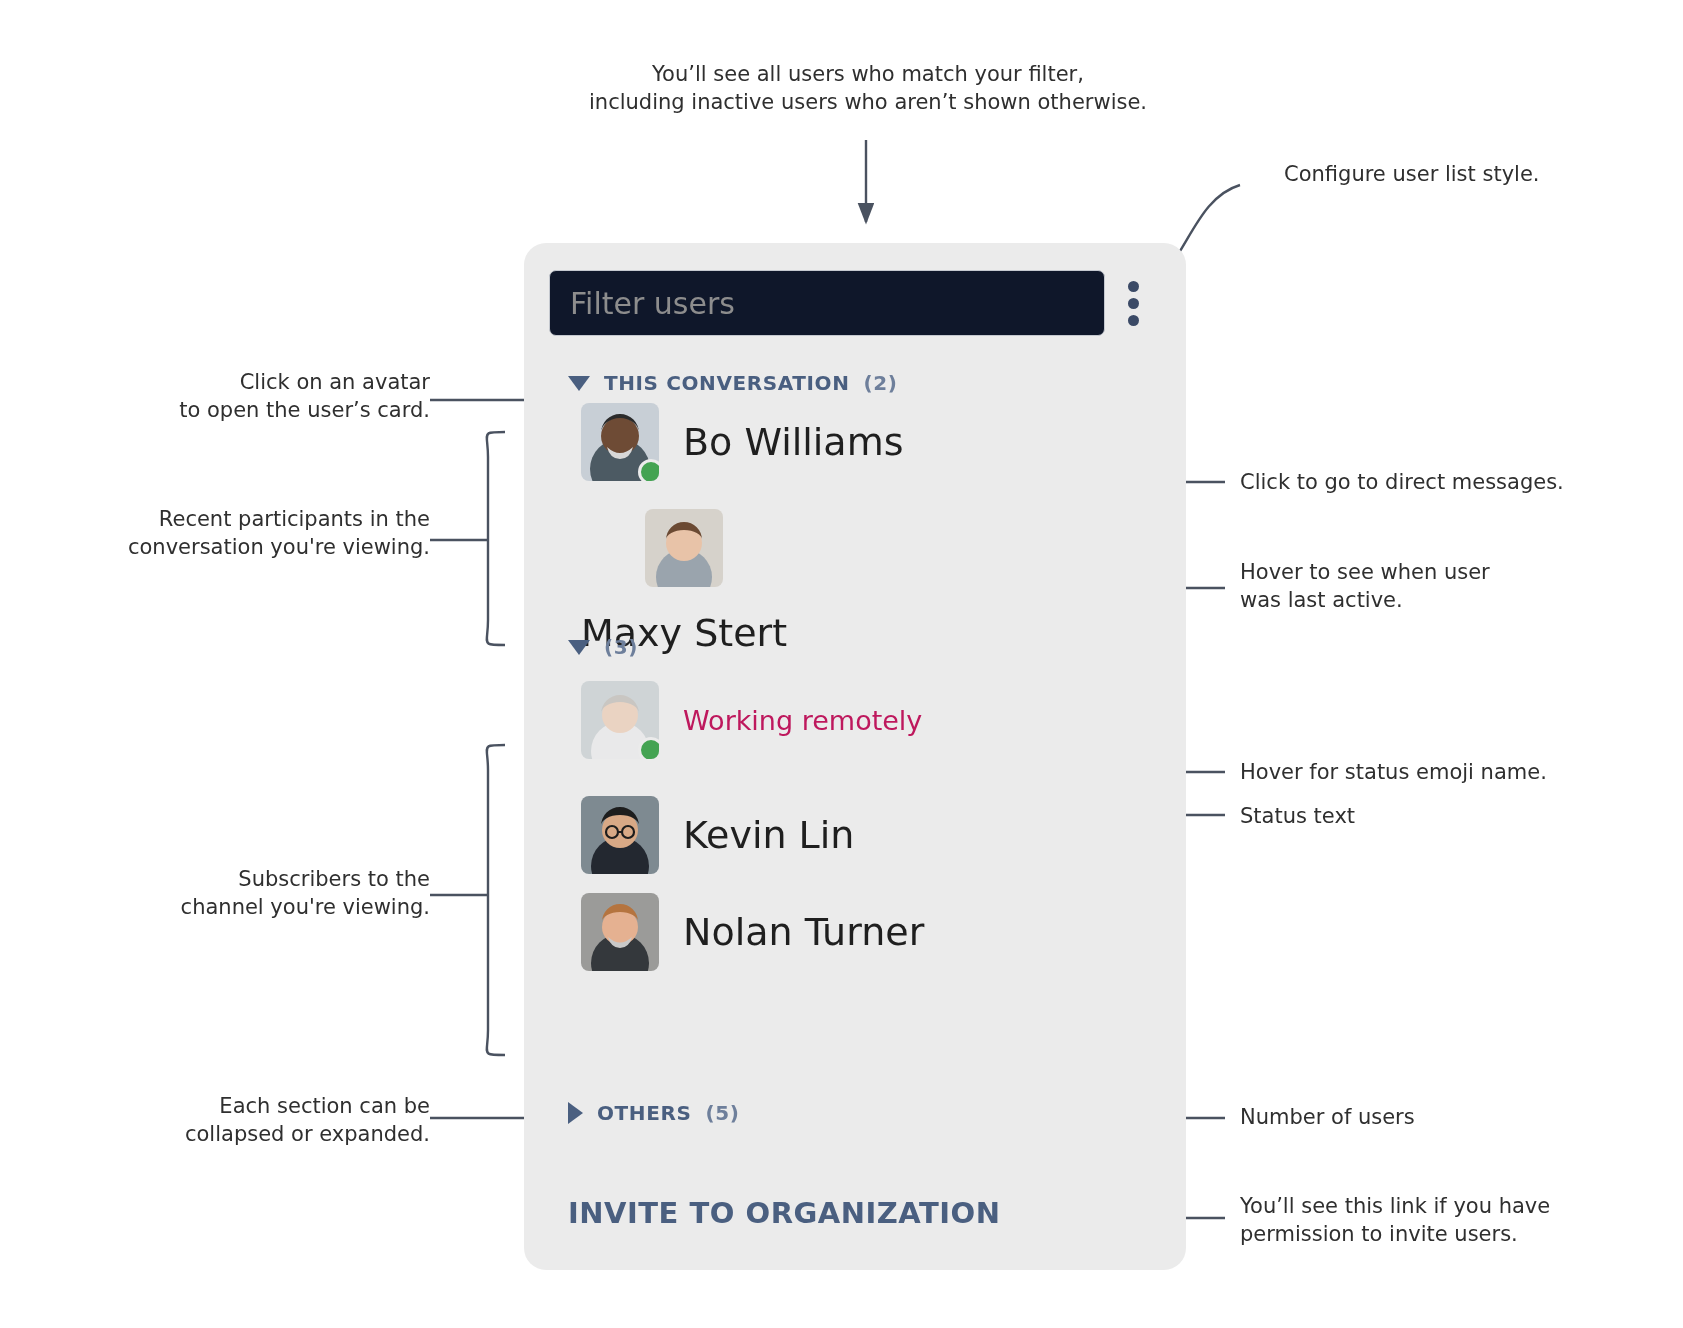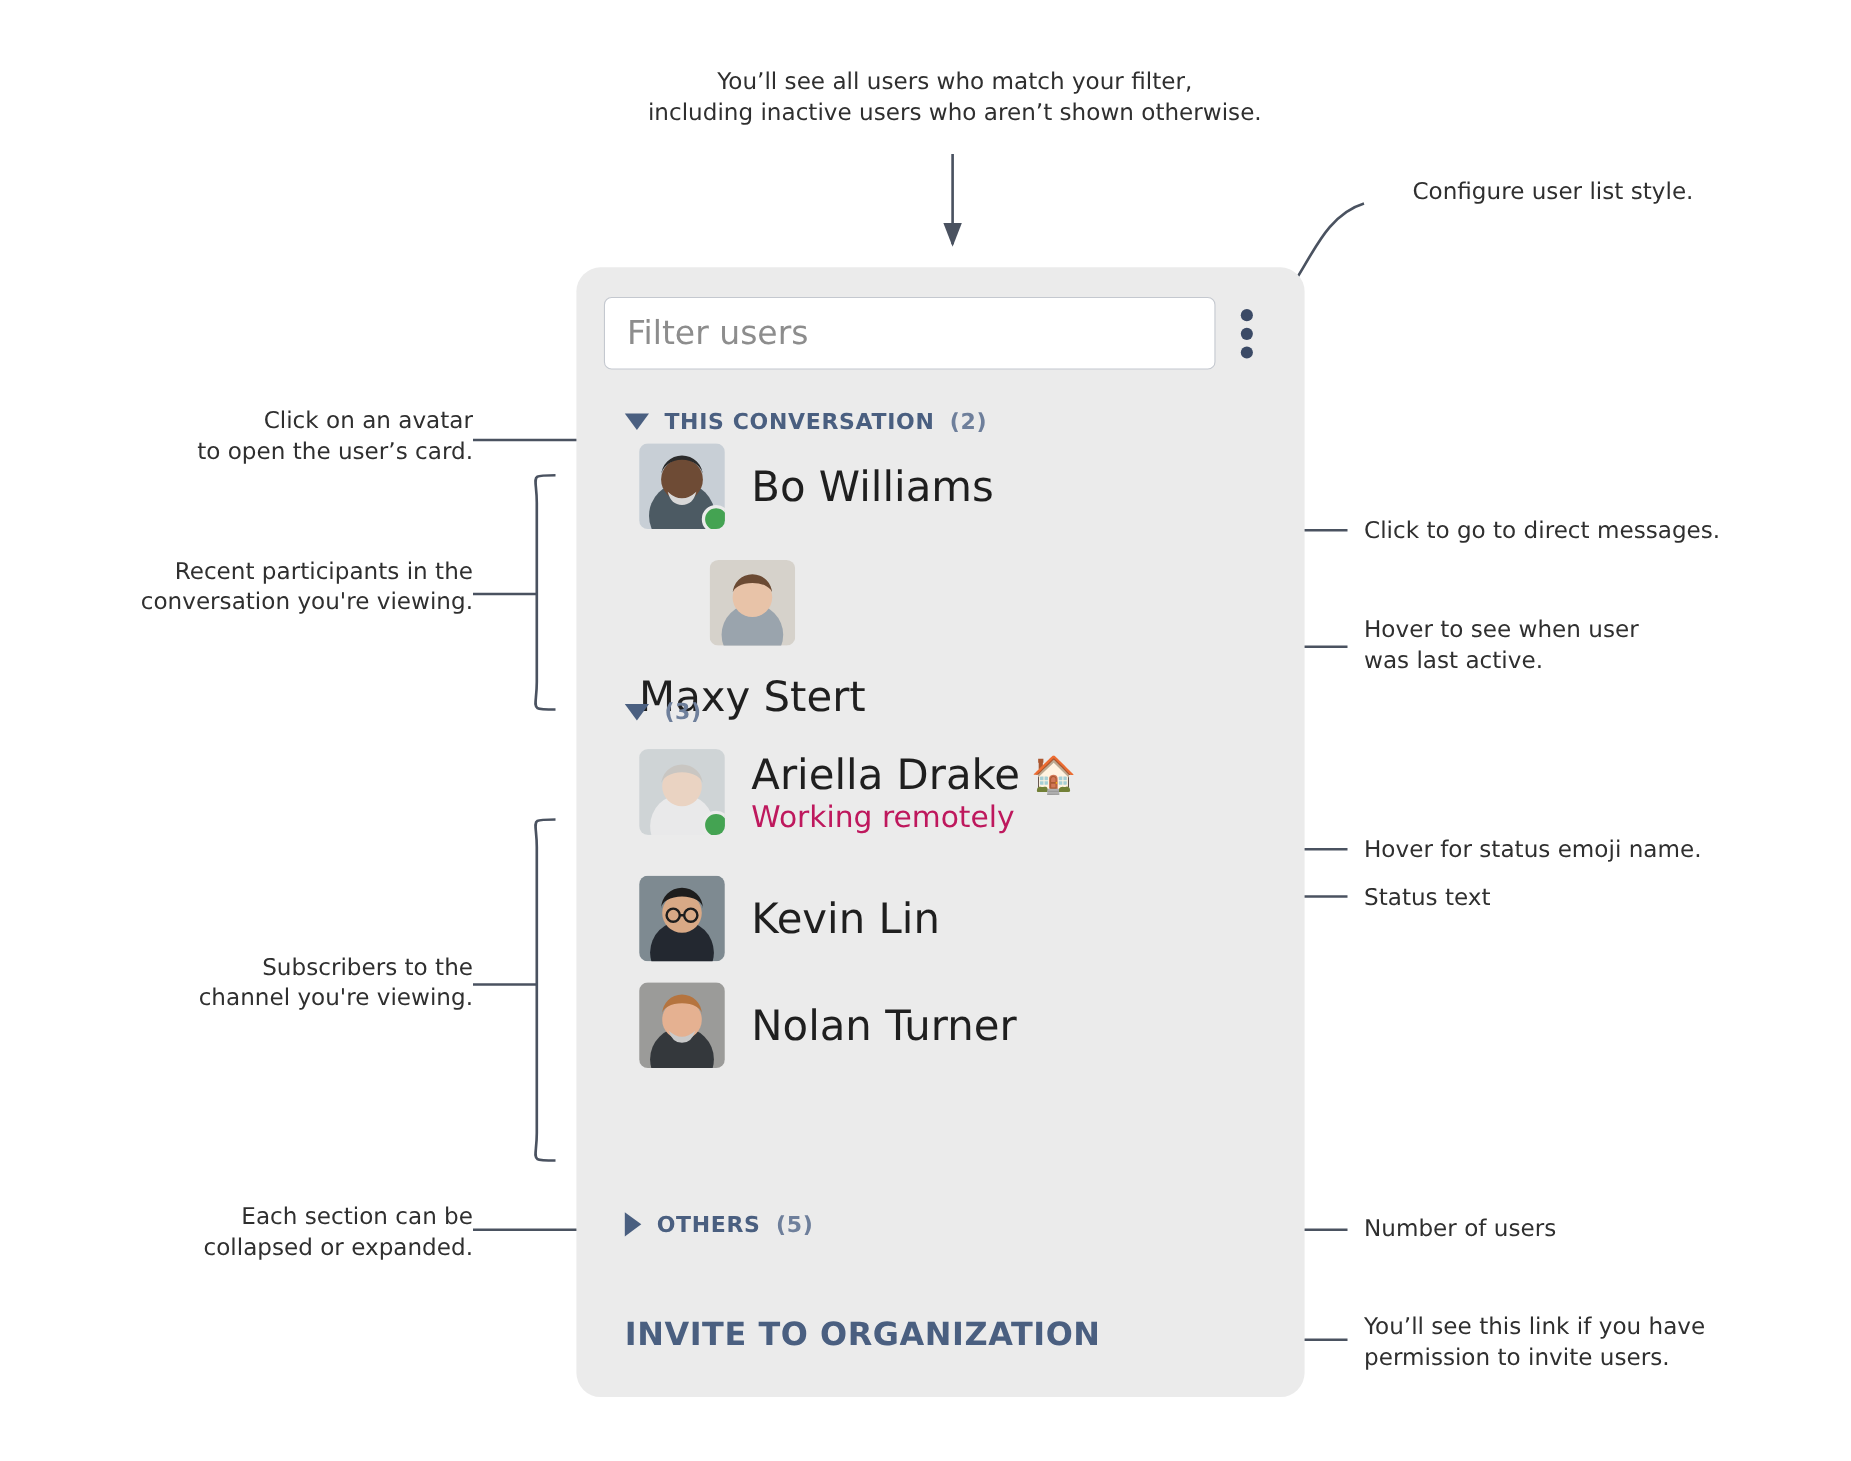--- a/index.html
+++ b/index.html
@@ -54,21 +54,21 @@
     height: 70px;
     display: flex;
     align-items: center;
   }
   .filter-input {
     width: 556px;
     height: 66px;
     box-sizing: border-box;
     border: 1px solid #c4c8cf;
     border-radius: 7px;
-    background: #ffffff;
+    background: #0f172a;
     font-size: 30px;
     color: #808080;
     padding: 0 20px;
     font-family: "DejaVu Sans", sans-serif;
     outline: none;
   }
   .filter-input::placeholder { color: #8d8d8d; opacity: 1; }
   .kebab {
     width: 56px;
     height: 66px;
@@ -301,24 +301,20 @@
     <div class="avatar">
       <svg class="face" viewBox="0 0 78 78" xmlns="http://www.w3.org/2000/svg">
         <rect width="78" height="78" fill="#cfd4d6"></rect>
         <circle cx="39" cy="70" r="29" fill="#e9e9ea"></circle>
         <circle cx="39" cy="34" r="18" fill="#ead3c2"></circle>
         <path d="M20 33 a19 19 0 0 1 38 0 a19 12 0 0 0 -38 0z" fill="#c9c6c2"></path>
       </svg>
       <div class="presence"></div>
     </div>
     <div class="user-text-col">
-      <div class="name-line">
-        <span class="user-name">Ariella Drake</span>
-        <span class="status-emoji">🏠</span>
-      </div>
       <div class="status-text">Working remotely</div>
     </div>
   </div>
 
   <div class="user-row" style="top:553px;">
     <div class="avatar">
       <svg class="face" viewBox="0 0 78 78" xmlns="http://www.w3.org/2000/svg">
         <rect width="78" height="78" fill="#7e8a91"></rect>
         <circle cx="39" cy="70" r="29" fill="#232830"></circle>
         <circle cx="39" cy="34" r="18" fill="#d8a986"></circle>

